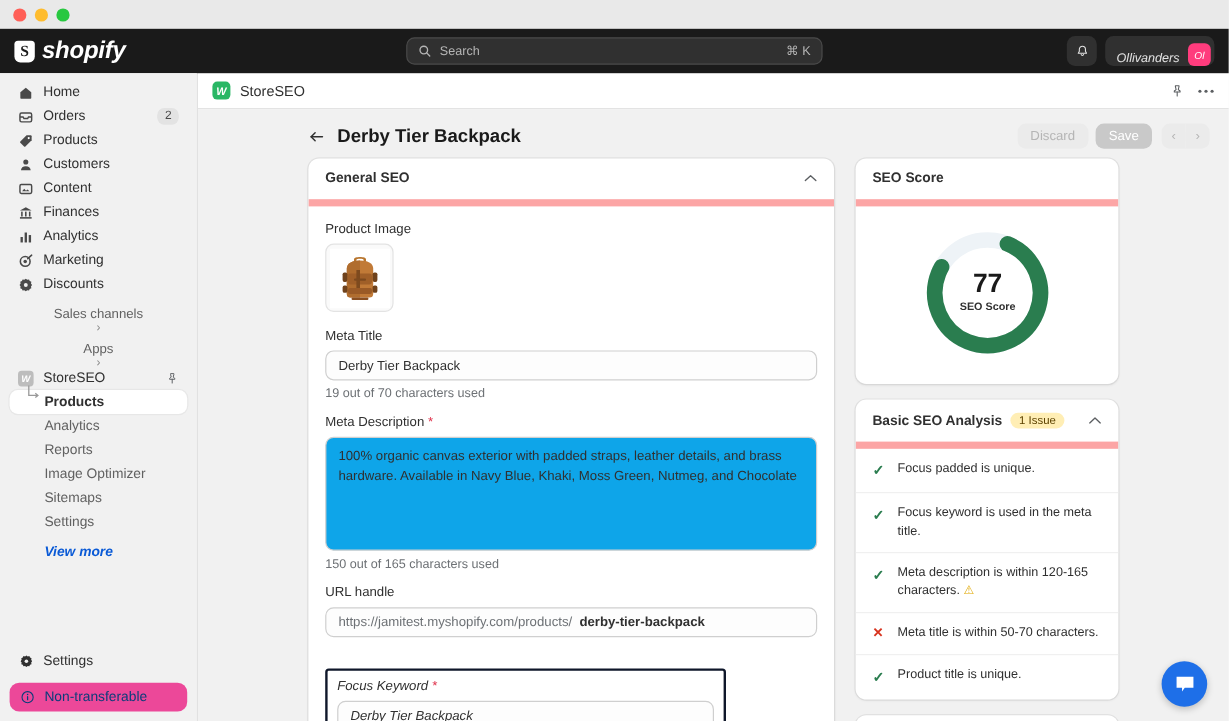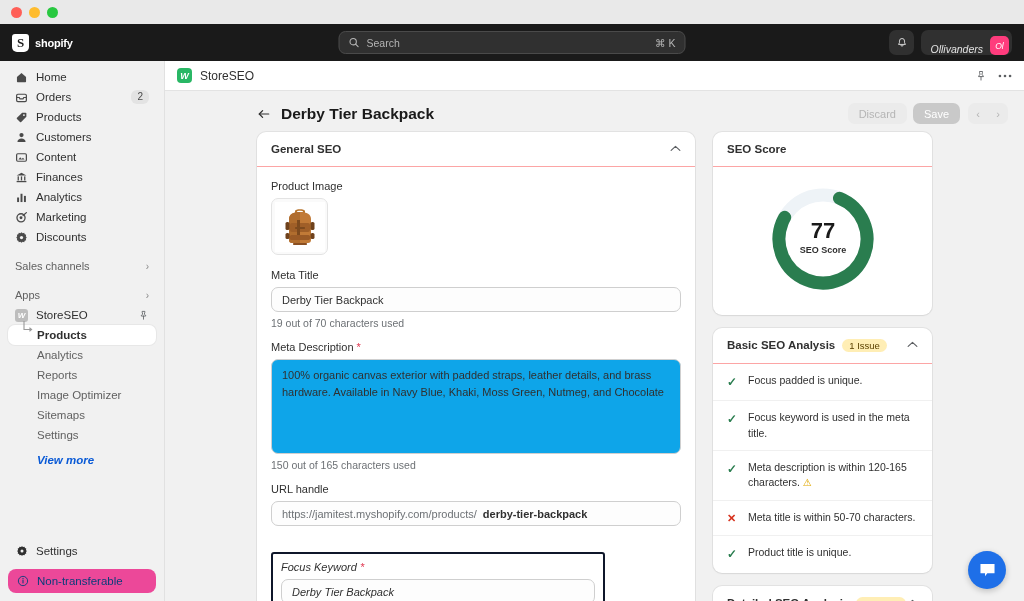--- a/index.html
+++ b/index.html
@@ -26,21 +26,21 @@
     display: flex; align-items: center; padding: 0 12px;
     position: relative;
   }
   .brand { display: flex; align-items: center; gap: 6px; width: 140px; }
   .brand-glyph {
     width: 17px; height: 18px; background: #fff;
     border-radius: 3px 3px 5px 5px; position: relative;
     display: flex; align-items: center; justify-content: center;
   }
   .brand-glyph span { color: #1a1a1a; font-size: 13px; font-weight: bold; font-family: "Liberation Serif", serif; line-height: 1;}
-  .brand-word { color: #fff; font-size: 11px; font-weight: bold; letter-spacing: -0.2px; }
+  .brand-word { color: #fff; font-size: 20px; font-weight: bold; font-style: italic; letter-spacing: -0.2px; }
 
   .searchwrap {
     position: absolute; left: 50%; transform: translateX(-50%);
     width: 347px; height: 23px;
     background: #303030; border: 1px solid #4a4a4a; border-radius: 7px;
     display: flex; align-items: center; padding: 0 9px; gap: 7px;
   }
   .searchwrap .ph { color: #b5b5b5; font-size: 10.5px; flex: 1; }
   .searchwrap .kbd { color: #b5b5b5; font-size: 10.5px; }
   .search-ico { width: 11px; height: 11px; }
@@ -76,21 +76,21 @@
     border-radius: 7px; padding: 0 7px; color: #303030; margin-bottom: 0px;
   }
   .nav-item .lbl { flex: 1; }
   .nav-item .badge {
     background: #e3e3e3; color: #4a4a4a; font-size: 10px;
     border-radius: 6px; padding: 0px 6px; line-height: 14px;
   }
   .nav-ico { width: 13px; height: 13px; flex: none; display:flex; align-items:center; justify-content:center;}
   .sec-head {
     display: flex; align-items: center; height: 20px;
-    padding: 0 7px; color: #616161; font-size: 11px; margin-top: 9px;
+    padding: 0 7px; color: #616161; font-size: 11px; margin-top: 9px; flex-direction: column;
   }
   .sec-head .lbl { flex: 1; }
   .chev { color: #8a8a8a; font-size: 10px; }
   .app-row {
     height: 20px; display: flex; align-items: center; gap: 8px;
     padding: 0 7px; border-radius: 7px; color: #303030;
   }
   .app-logo {
     width: 13px; height: 13px; border-radius: 3px; background: #bdbdbd;
     color: #fff; font-size: 8px; font-weight: bold; font-style: italic;
@@ -143,22 +143,22 @@
   .columns { display: flex; gap: 18px; padding: 0 92px 0 92px; }
   .col-left { width: 438px; }
   .col-right { width: 219px; }
 
   .card {
     background: #fff; border-radius: 9px;
     box-shadow: 0 0 0 1px rgba(0,0,0,.06), 0 1px 2px rgba(0,0,0,.05);
     margin-bottom: 13px; overflow: hidden;
   }
   .card-head {
-    display: flex; align-items: flex-start; padding: 11px 14px;
-    border-bottom: 1px solid #fca5a5;
+    display: flex; align-items: flex-end; padding: 11px 14px;
+    border-bottom: 6px solid #fca5a5;
   }
   .card-head .ttl { font-size: 11.5px; font-weight: bold; color: #303030; }
   .card-head .collapse { margin-left: auto; color: #5c5f62; font-size: 10px; }
   .pill {
     margin-left: 7px; background: #ffeeb5; color: #5c4200;
     border-radius: 8px; font-size: 9.5px; padding: 1px 7px;
   }
   .card-body { padding: 13px 14px 14px 14px; }
 
   .flabel { font-size: 11px; color: #303030; margin-bottom: 6px; display: block; }

